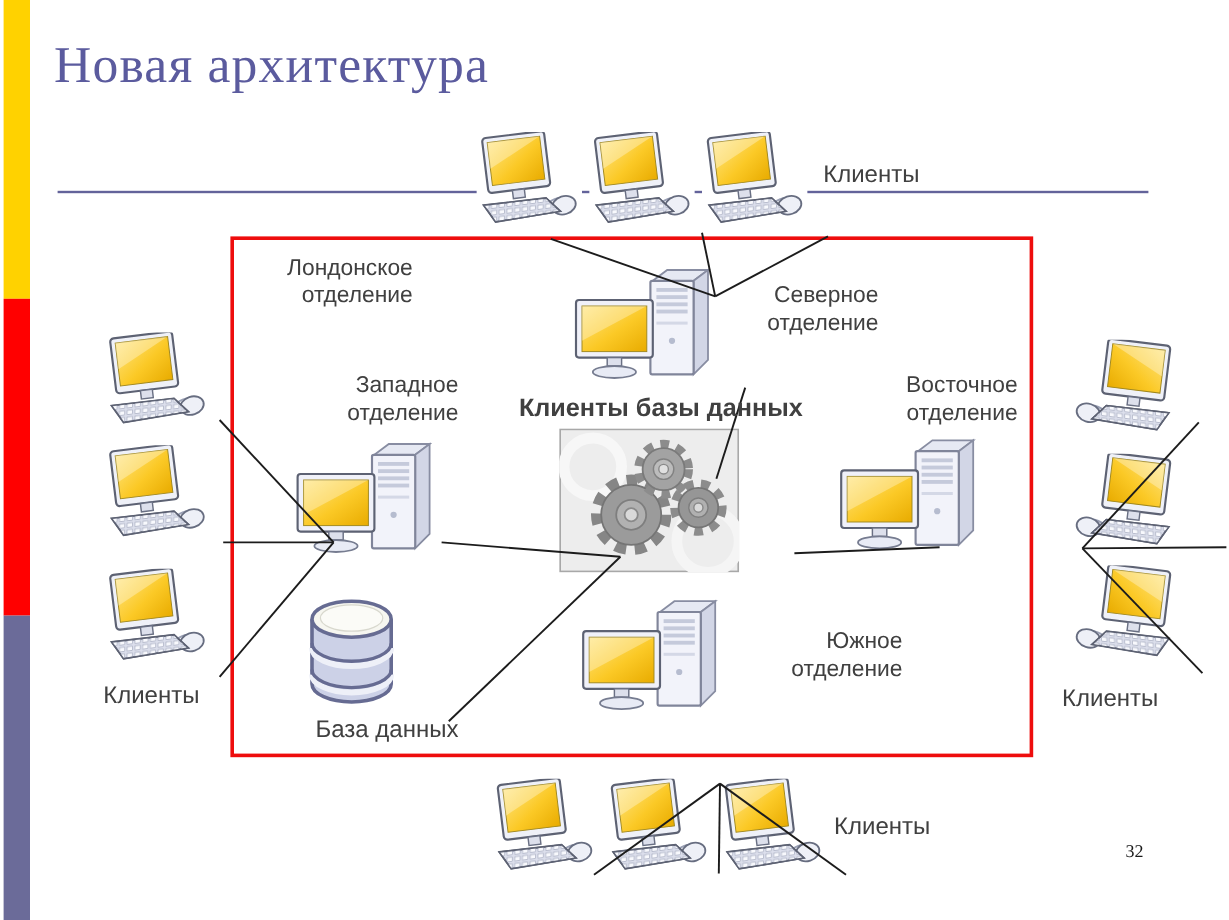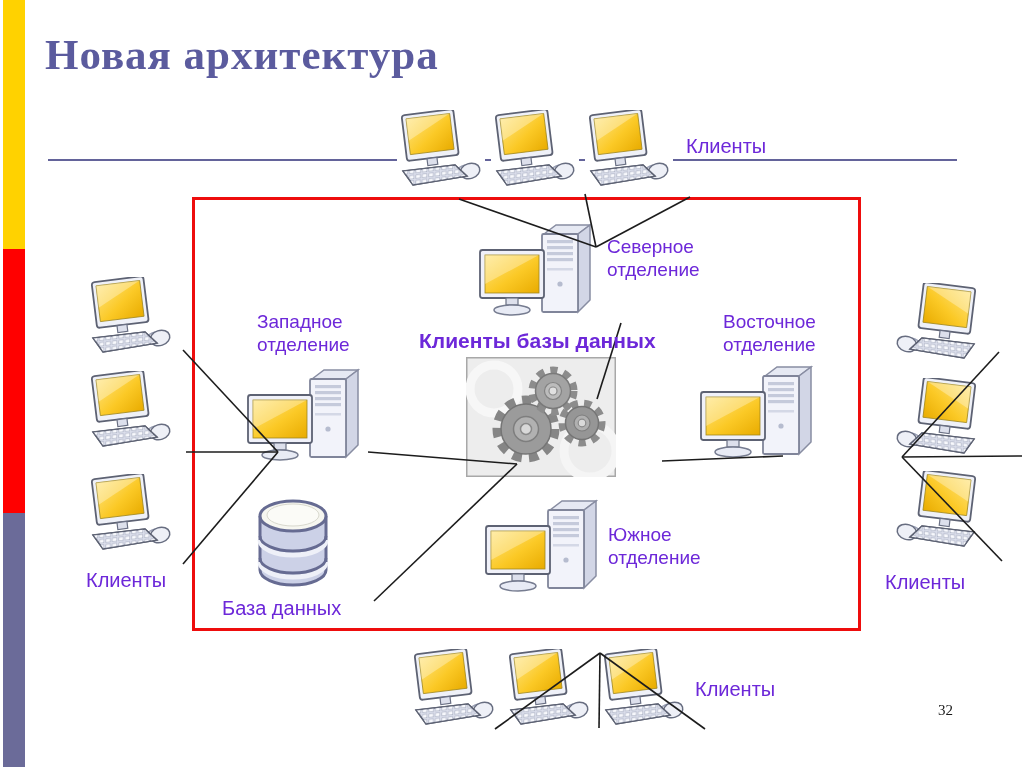--- a/index.html
+++ b/index.html
@@ -6,31 +6,31 @@
   .slide{position:relative;width:1024px;height:767px;background:#ffffff;overflow:hidden;
          font-family:"Liberation Sans",sans-serif;}
   
   .accent-bar{position:absolute;left:3px;top:0;width:22px;height:767px;}
   .accent-seg{position:absolute;left:0;width:22px;}
   .seg-yellow{top:0;height:249px;background:#ffd200;}
   .seg-red{top:249px;height:264px;background:#ff0000;}
   .seg-slate{top:513px;height:254px;background:#6b6b99;}
   
   .title{position:absolute;left:45px;top:30px;margin:0;font-family:"Liberation Serif",serif;
-         font-weight:700;font-size:43px;letter-spacing:1px;color:#5b5b9e;}
+         font-weight:400;font-size:43px;letter-spacing:1px;color:#5b5b9e;}
   .title-rule{position:absolute;left:48px;top:159px;width:909px;height:2px;background:#63639a;z-index:1;}
   
   .boundary-box{position:absolute;left:192px;top:197px;width:669px;height:434px;
                 border:3px solid #ee0d0d;box-sizing:border-box;z-index:2;background:transparent;}
   
   .icon{position:absolute;z-index:3;}
   
   .connectors{position:absolute;left:0;top:0;z-index:4;pointer-events:none;}
   
-  .lbl{position:absolute;z-index:5;color:#6d28d9;font-size:19px;line-height:1.2;}
+  .lbl{position:absolute;z-index:5;color:#404040;font-size:19px;line-height:1.2;text-align:right;}
   .lbl-bold{font-weight:bold;font-size:21px;}
   .clients-lbl{font-size:20px;}
   .page-num{position:absolute;z-index:5;left:938px;top:702px;font-size:15px;color:#1a1a1a;font-family:Liberation Serif, serif;}
 </style>
 </head>
 <body>
 
 <div class="slide">
 
   <svg width="0" height="0" style="position:absolute" aria-hidden="true">
@@ -201,24 +201,25 @@
       <line x1="902" y1="457" x2="999" y2="352"></line>
       <line x1="902" y1="457" x2="1022" y2="456"></line>
       <line x1="902" y1="457" x2="1002" y2="561"></line>
 
       <line x1="600" y1="653" x2="495" y2="729"></line>
       <line x1="600" y1="653" x2="599" y2="728"></line>
       <line x1="600" y1="653" x2="705" y2="729"></line>
     </g>
   </svg>
 
+  <div class="lbl" style="left:209px;top:213px;width:135px">Лондонское отделение</div>
   <div class="lbl" style="left:607px;top:236px;width:125px">Северное отделение</div>
   <div class="lbl" style="left:723px;top:311px;width:125px">Восточное отделение</div>
   <div class="lbl" style="left:257px;top:311px;width:125px">Западное отделение</div>
-  <div class="lbl" style="left:608px;top:524px;width:120px">Южное отделение</div>
+  <div class="lbl" style="left:632px;top:524px;width:120px">Южное отделение</div>
   <div class="lbl lbl-bold" style="left:419px;top:328px;width:250px">Клиенты базы данных</div>
   <div class="lbl" style="left:222px;top:596px;width:160px;font-size:20px">База данных</div>
 
   <div class="lbl clients-lbl" style="left:686px;top:134px">Клиенты</div>
   <div class="lbl clients-lbl" style="left:86px;top:568px">Клиенты</div>
   <div class="lbl clients-lbl" style="left:885px;top:570px">Клиенты</div>
   <div class="lbl clients-lbl" style="left:695px;top:677px">Клиенты</div>
 
   <div class="page-num">32</div>
 </div>

